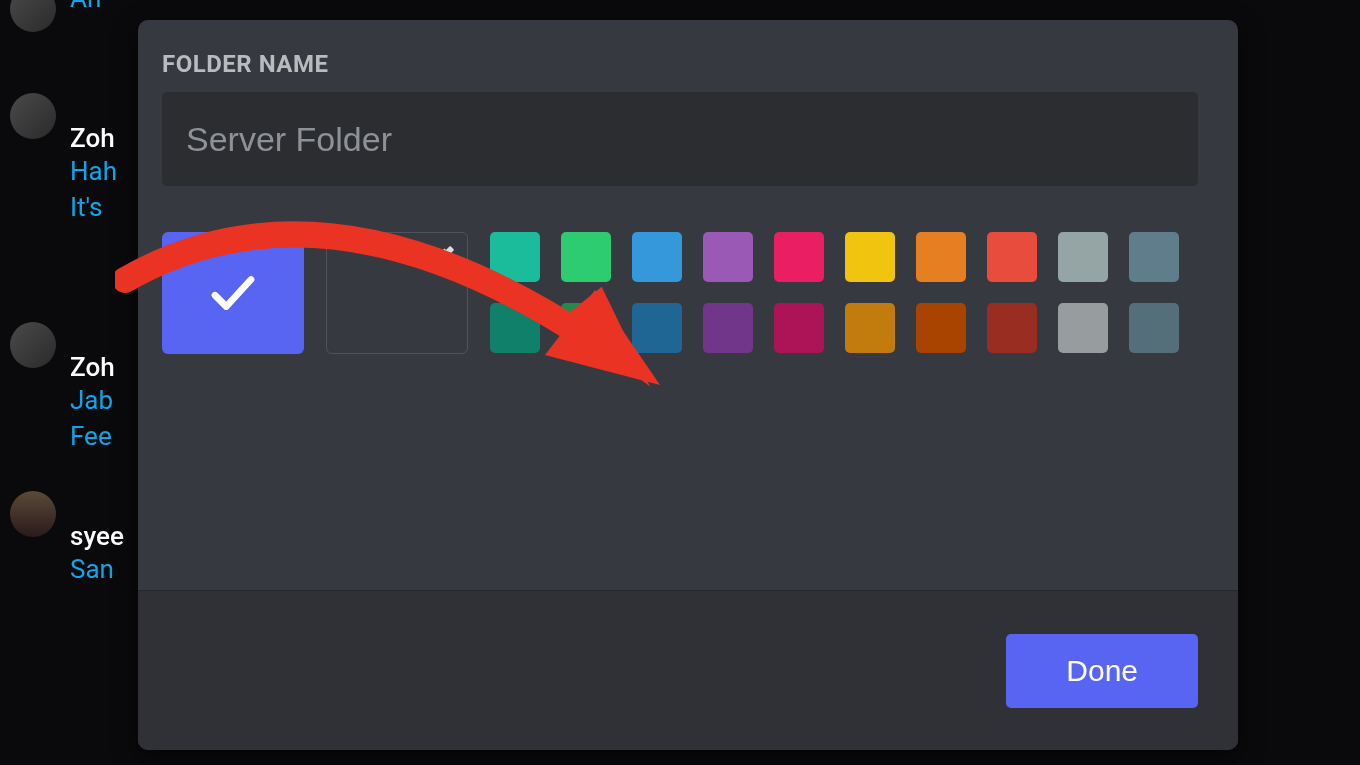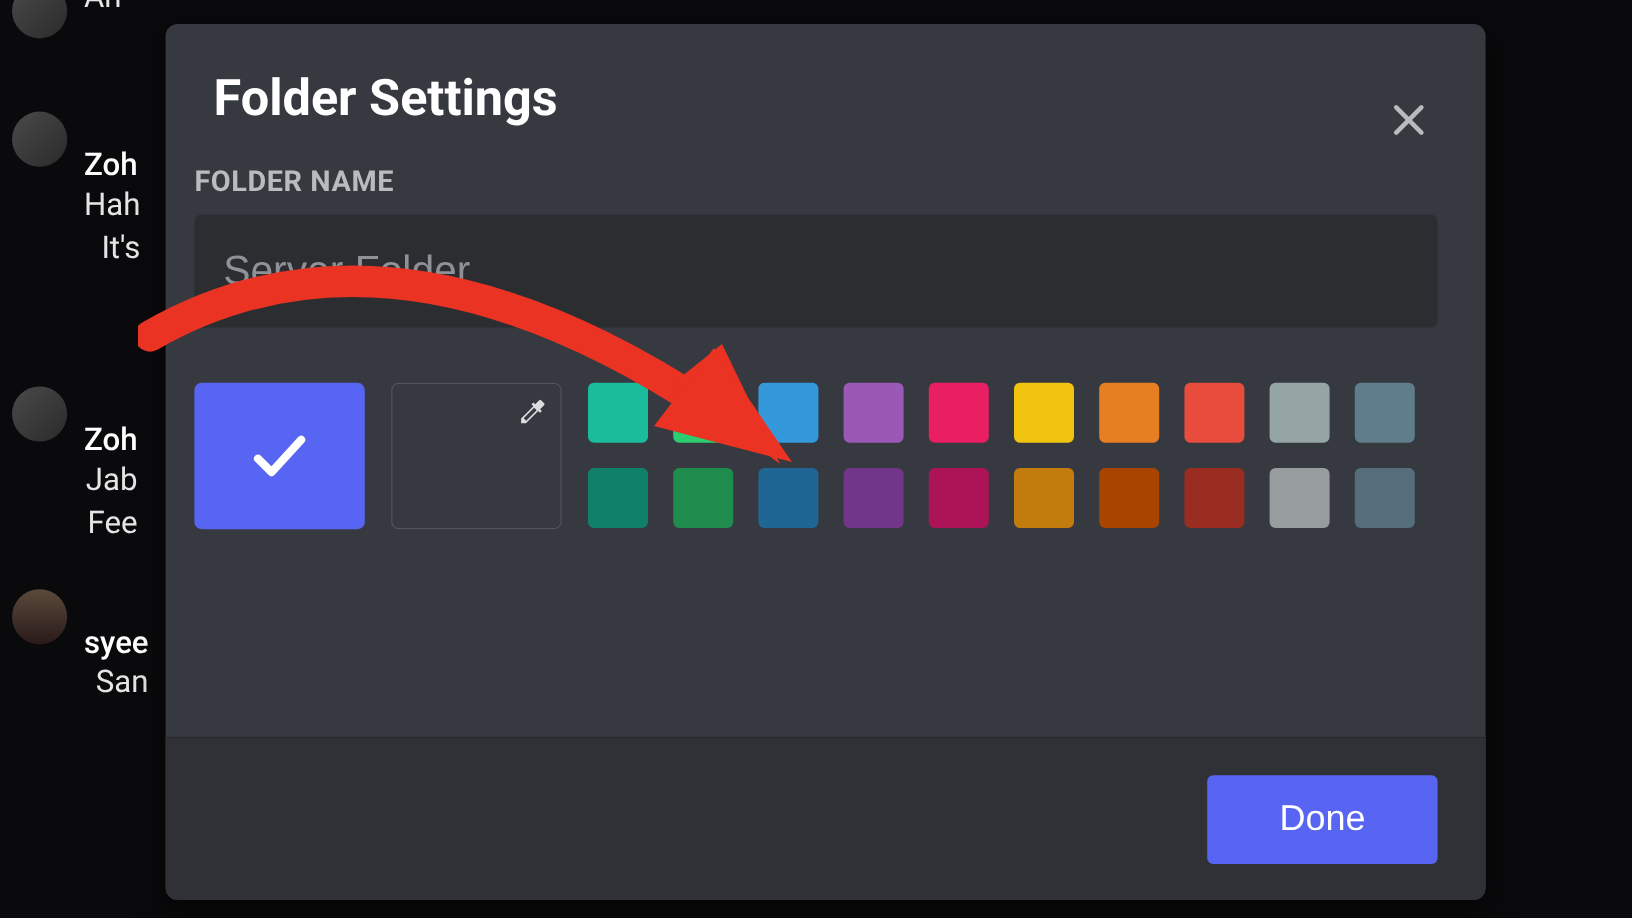--- a/index.html
+++ b/index.html
@@ -23,21 +23,21 @@
       padding-left: 10px;
     }
     .bg-msg { display: flex; align-items: flex-start; margin-bottom: 30px; }
     .bg-avatar {
       width: 46px; height: 46px; border-radius: 50%;
       background: #3a3a3a; flex-shrink: 0; margin-right: 14px;
       margin-top: 6px;
     }
     .bg-avatar.face { background: linear-gradient(135deg,#4a4a4a,#2a2a2a); }
     .bg-uname { color: #fff; font-weight: 500; margin-top: 36px; }
-    .bg-line { color: #e5e5e5; line-height: 1.4; text-align: right; }
+    .bg-line { color: #0ea5e9; line-height: 1.4; }
 
     
     .modal {
       position: absolute;
       left: 138px;
       top: 20px;
       width: 1100px;
       height: 730px;
       background: #36393f;
       border-radius: 10px;
@@ -123,21 +123,21 @@
       gap: 21px;
       margin-top: 0;
     }
     .swatch {
       width: 50px; height: 50px;
       border-radius: 5px;
       cursor: pointer;
     }
 
     .modal-footer {
-      height: 136px;
+      height: 160px;
       background: #2f3136;
       border-top: 1px solid #26272b;
       border-radius: 0 0 10px 10px;
       display: flex;
       align-items: center;
       justify-content: flex-end;
       padding-right: 40px;
     }
     .done-btn {
       background: #5865f2;
@@ -190,29 +190,20 @@
   <div class="bg-msg" style="margin-top:20px">
     <div class="bg-avatar" style="background:linear-gradient(180deg,#5a4a3a,#2a1a1a)"></div>
     <div>
       <div class="bg-uname">syee</div>
       <div class="bg-line">San</div>
     </div>
   </div>
 </div>
 
 <div class="modal">
-  <div class="modal-header">
-    <div class="modal-title">Folder Settings</div>
-    <div class="close-btn">
-      <svg viewBox="0 0 24 24" fill="none" stroke="currentColor" stroke-width="2.5" stroke-linecap="round">
-        <line x1="5" y1="5" x2="19" y2="19"></line>
-          <line x1="19" y1="5" x2="5" y2="19"></line>
-      </svg>
-    </div>
-  </div>
 
   <div class="modal-body">
     <div class="section-label">FOLDER NAME</div>
     <input class="name-input" type="text" placeholder="Server Folder" style="">
 
     <div class="color-section">
 
       <div class="color-row">
 
         <div class="big-swatch selected">

